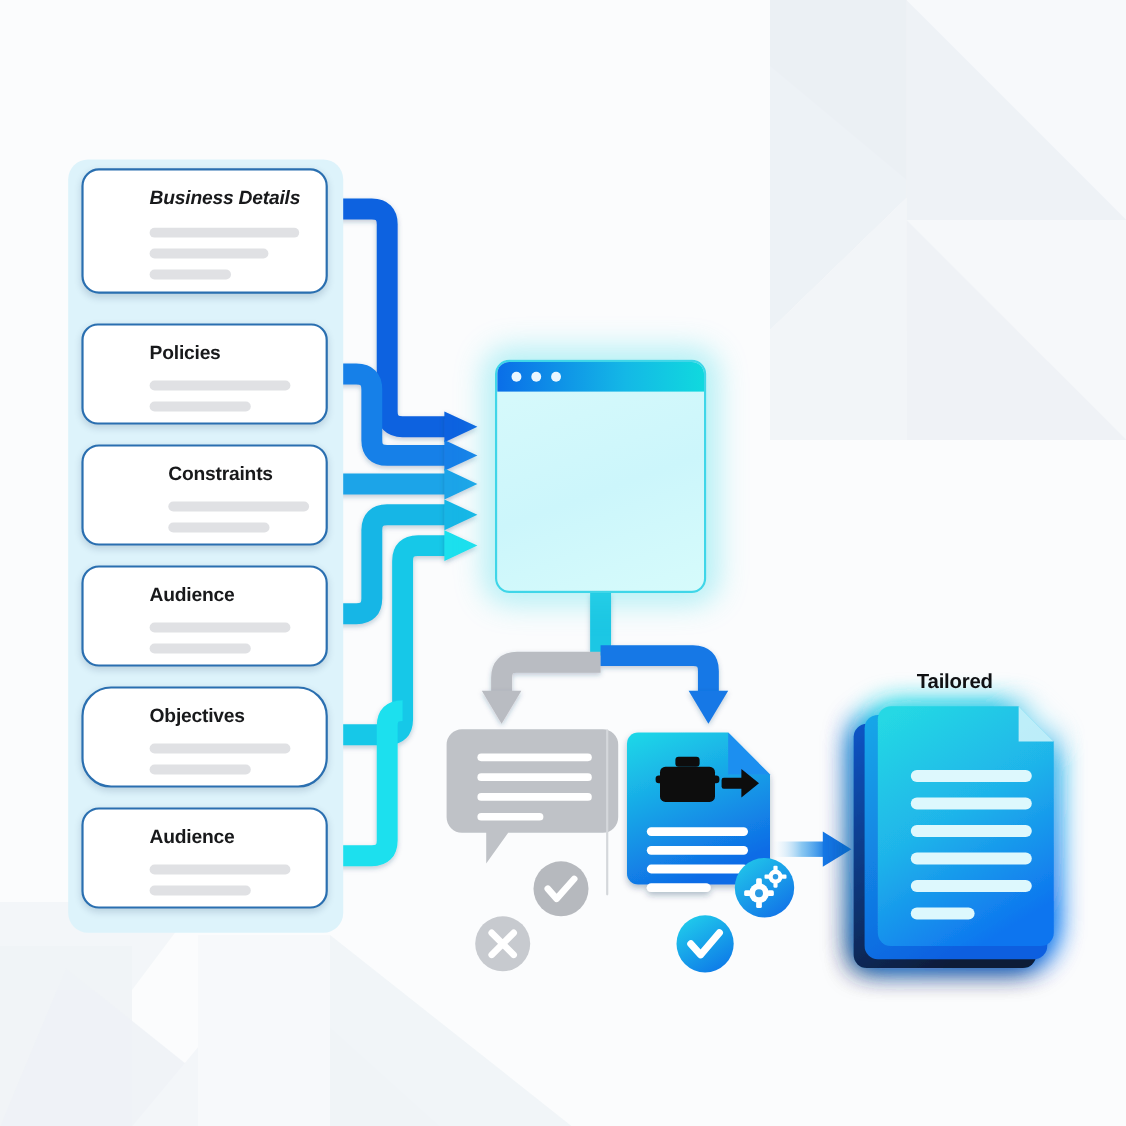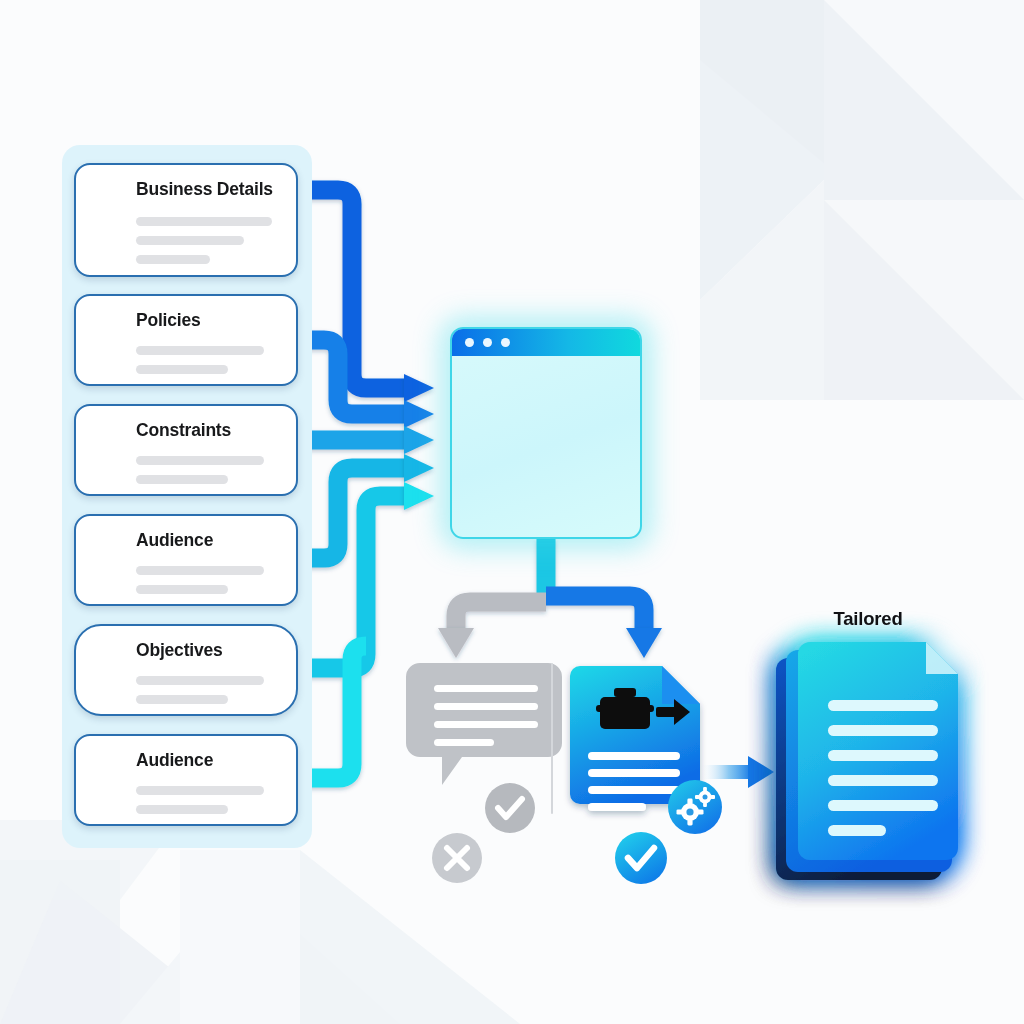--- a/index.html
+++ b/index.html
@@ -370,38 +370,38 @@
   </svg>
 
   <div class="aiwin">
     <div class="aibar">
       <span class="dot"></span>
       <span class="dot"></span>
       <span class="dot"></span>
     </div>
   </div>
 
-  <div class="card" id="c0" style="top:163px;height:114px;">
+  <div class="card" id="c0" style="top:153px;height:114px;font-style:italic;">
     <div class="card-inner">
       <div class="card-title">Business Details</div>
       <div class="ln" style="top:52px;width:136px;"></div>
       <div class="ln" style="top:71px;width:108px;"></div>
       <div class="ln" style="top:90px;width:74px;"></div>
     </div>
   </div>
 
-  <div class="card" id="c1" style="top:294px;height:92px;">
+  <div class="card" id="c1" style="top:294px;height:92px;border-radius:15px;">
     <div class="card-inner">
       <div class="card-title">Policies</div>
       <div class="ln" style="top:50px;width:128px;"></div>
       <div class="ln" style="top:69px;width:92px;"></div>
     </div>
   </div>
 
-  <div class="card" id="c2" style="top:404px;height:92px;">
+  <div class="card" id="c2" style="top:404px;height:92px;padding-left:17px;">
     <div class="card-inner">
       <div class="card-title">Constraints</div>
       <div class="ln" style="top:50px;width:128px;"></div>
       <div class="ln" style="top:69px;width:92px;"></div>
     </div>
   </div>
 
   <div class="card" id="c3" style="top:514px;height:92px;">
     <div class="card-inner">
       <div class="card-title">Audience</div>

